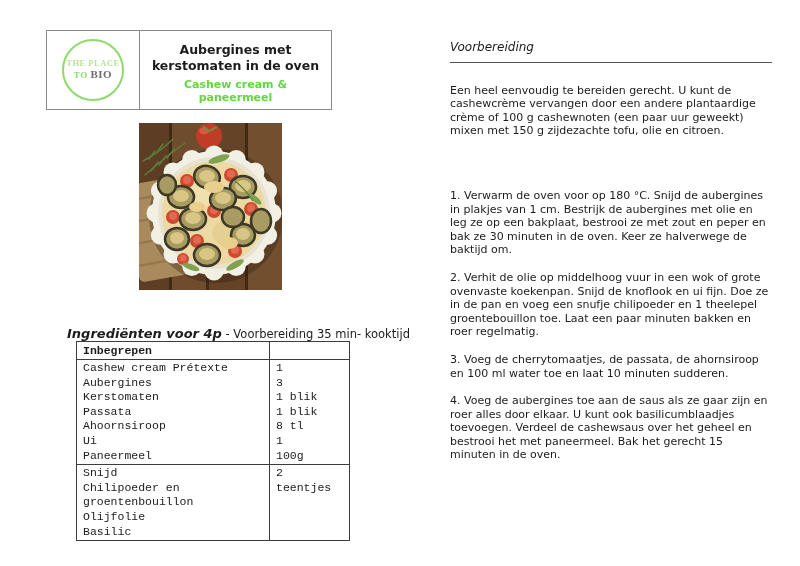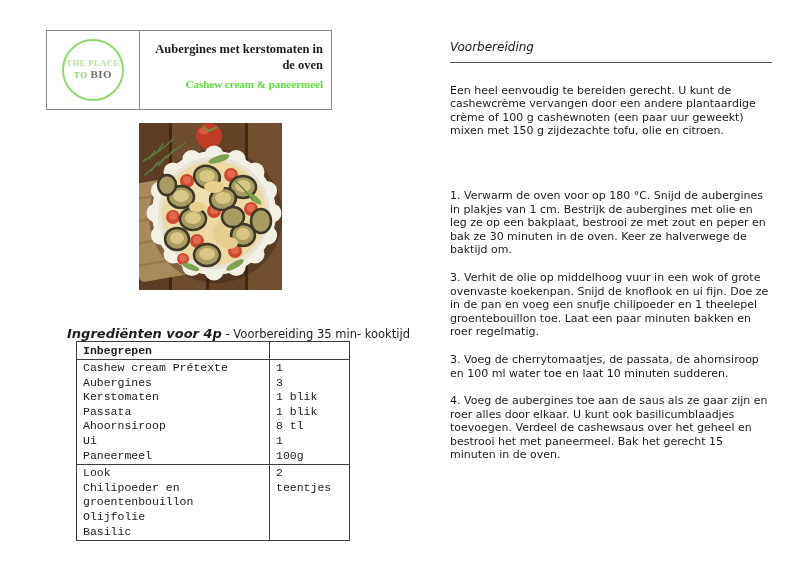--- a/index.html
+++ b/index.html
@@ -21,21 +21,21 @@
   .logo-circle{
     width:58px;height:58px;border-radius:50%;border:2px solid #8fd96d;
     display:flex;flex-direction:column;align-items:center;justify-content:center;
     font-family:"Liberation Serif",serif;text-transform:uppercase;line-height:1.1;
   }
   .logo-line1{font-size:8.5px;letter-spacing:.5px;color:#b7e49b;font-weight:bold;}
   .logo-line2{font-size:9px;letter-spacing:.5px;}
   .logo-to{color:#8fd96d;font-weight:bold;}
   .logo-bio{color:#6e6e6e;font-weight:bold;font-size:11px;}
 
-  .title-cell{flex:1;text-align:right;padding:11px 8px 0;box-sizing:border-box;font-family:Liberation Serif, serif;}
+  .title-cell{flex:1;text-align:center;padding:11px 8px 0;box-sizing:border-box;}
   .recipe-title{font-weight:bold;font-size:12.5px;line-height:15.5px;}
   .recipe-subtitle{color:#62d93e;font-weight:bold;font-size:11px;margin-top:5px;}
 
   
   .photo{position:absolute;left:139px;top:123px;width:143px;height:167px;}
   .photo svg{display:block;}
 
   
   .ing-heading{position:absolute;left:67px;top:326px;font-size:11.5px;white-space:nowrap;}
   .ing-heading-italic{font-style:italic;font-weight:bold;font-size:13px;}
@@ -225,34 +225,34 @@
         <div class="cell-line">3</div>
         <div class="cell-line">1 blik</div>
         <div class="cell-line">1 blik</div>
         <div class="cell-line">8 tl</div>
         <div class="cell-line">1</div>
         <div class="cell-line">100g</div>
       </td>
     </tr>
     <tr class="block">
       <td class="name-col">
-        <div class="cell-line">Look</div>
+        <div class="cell-line">Snijd</div>
         <div class="cell-line">Chilipoeder en groentenbouillon</div>
         <div class="cell-line">Olijfolie</div>
         <div class="cell-line">Basilic</div>
       </td>
       <td class="qty-col">
         <div class="cell-line">2 teentjes</div>
       </td>
     </tr>
   </tbody>
     </table>
 
   <div class="right-col">
     <div class="prep-heading">Voorbereiding</div>
     <p class="prep-intro">Een heel eenvoudig te bereiden gerecht. U kunt de cashewcrème vervangen door een andere plantaardige crème of 100 g cashewnoten (een paar uur geweekt) mixen met 150 g zijdezachte tofu, olie en citroen.</p>
     <p class="prep-step">1. Verwarm de oven voor op 180 °C. Snijd de aubergines in plakjes van 1 cm. Bestrijk de aubergines met olie en leg ze op een bakplaat, bestrooi ze met zout en peper en bak ze 30 minuten in de oven. Keer ze halverwege de baktijd om.</p>
-    <p class="prep-step">3. Verhit de olie op middelhoog vuur in een wok of grote ovenvaste koekenpan. Snijd de knoflook en ui fijn. Doe ze in de pan en voeg een snufje chilipoeder en 1 theelepel groentebouillon toe. Laat een paar minuten bakken en roer regelmatig.</p>
+    <p class="prep-step">2. Verhit de olie op middelhoog vuur in een wok of grote ovenvaste koekenpan. Snijd de knoflook en ui fijn. Doe ze in de pan en voeg een snufje chilipoeder en 1 theelepel groentebouillon toe. Laat een paar minuten bakken en roer regelmatig.</p>
     <p class="prep-step">3. Voeg de cherrytomaatjes, de passata, de ahornsiroop en 100 ml water toe en laat 10 minuten sudderen.</p>
     <p class="prep-step">4. Voeg de aubergines toe aan de saus als ze gaar zijn en roer alles door elkaar. U kunt ook basilicumblaadjes toevoegen. Verdeel de cashewsaus over het geheel en bestrooi het met paneermeel. Bak het gerecht 15 minuten in de oven.</p>
   </div>
 
 </div>
 
 </body></html>

